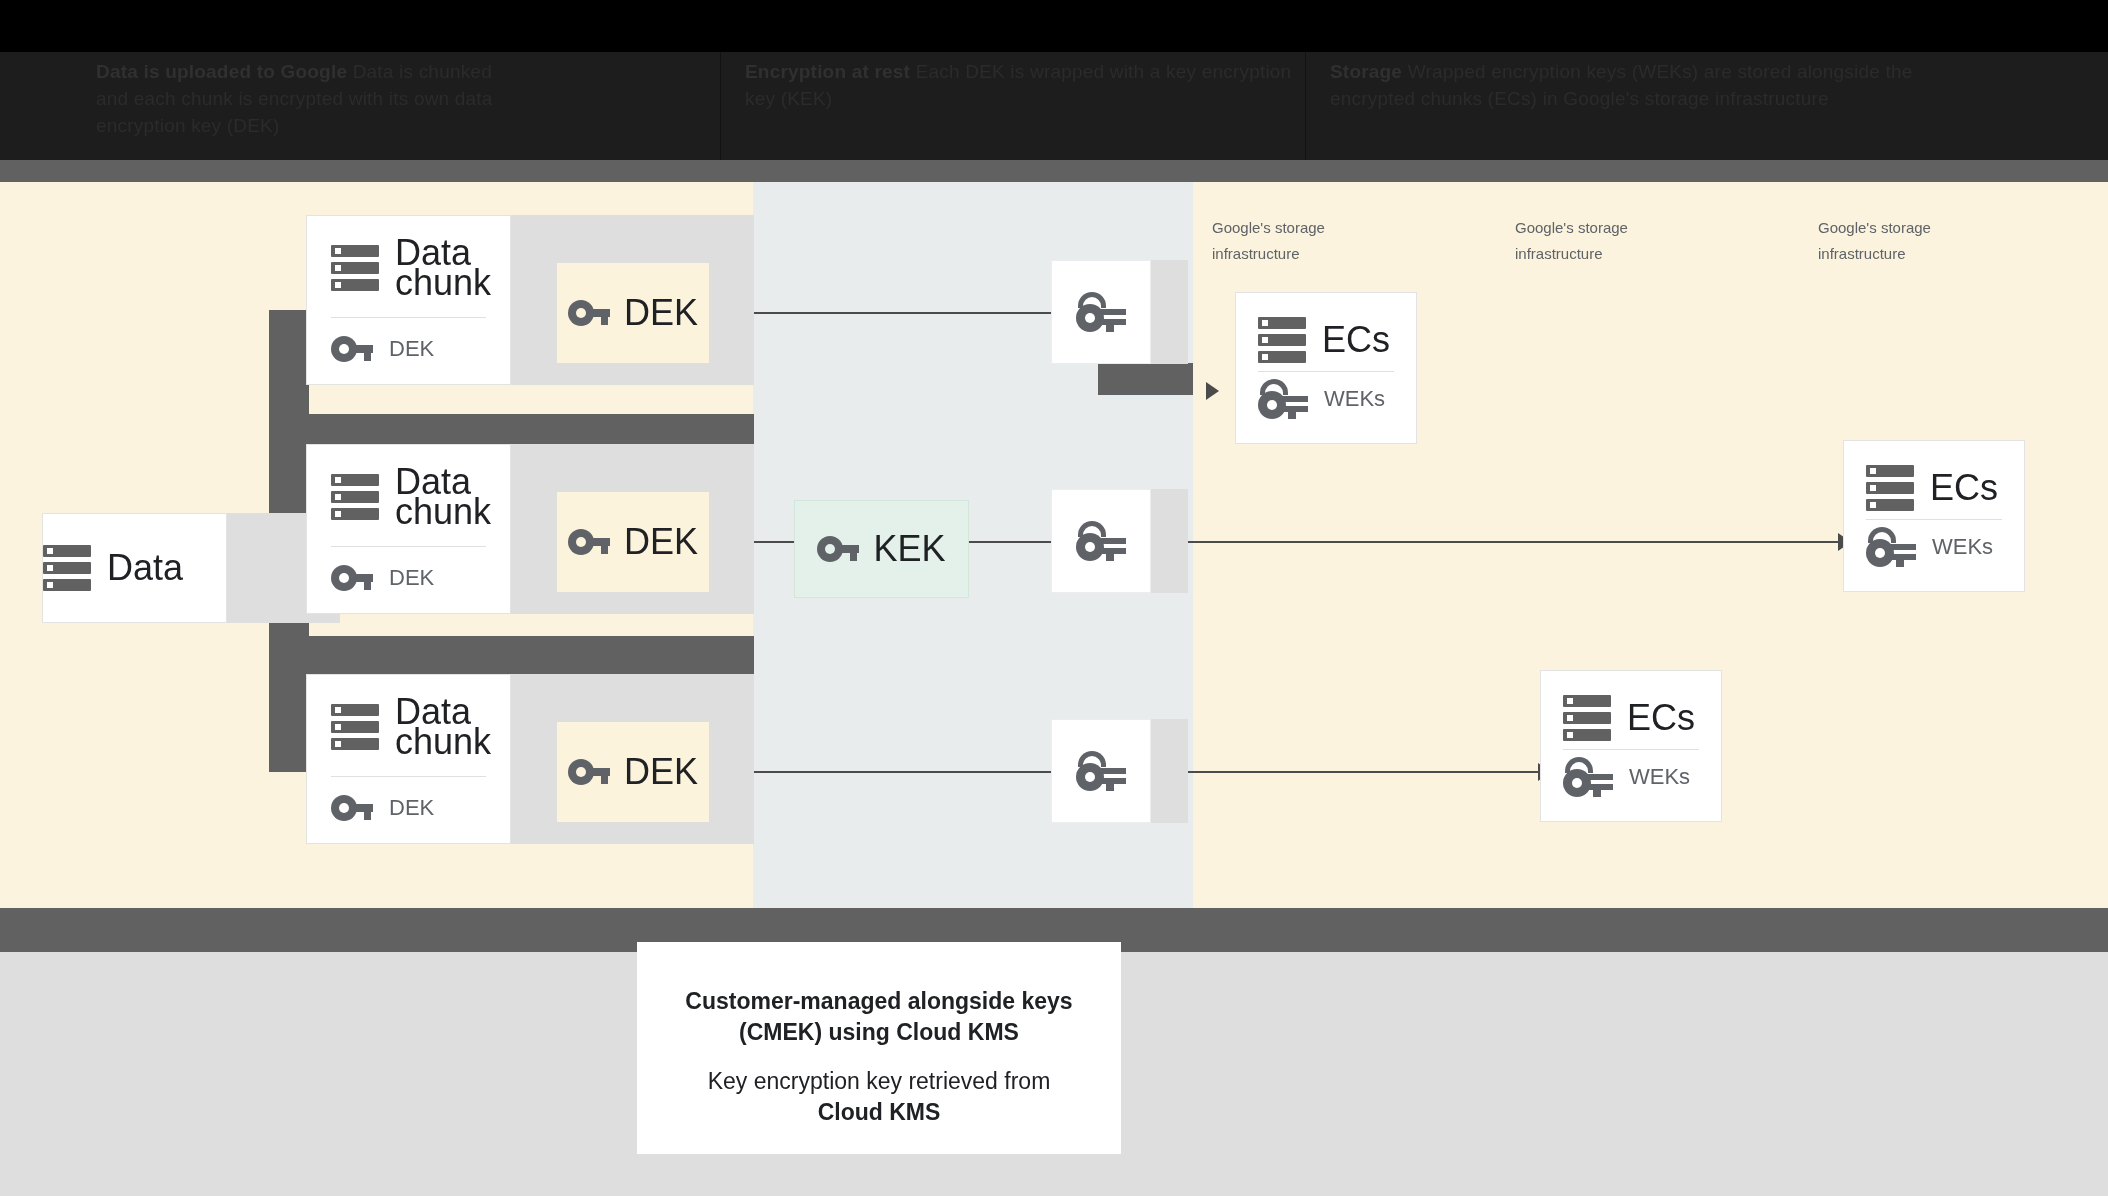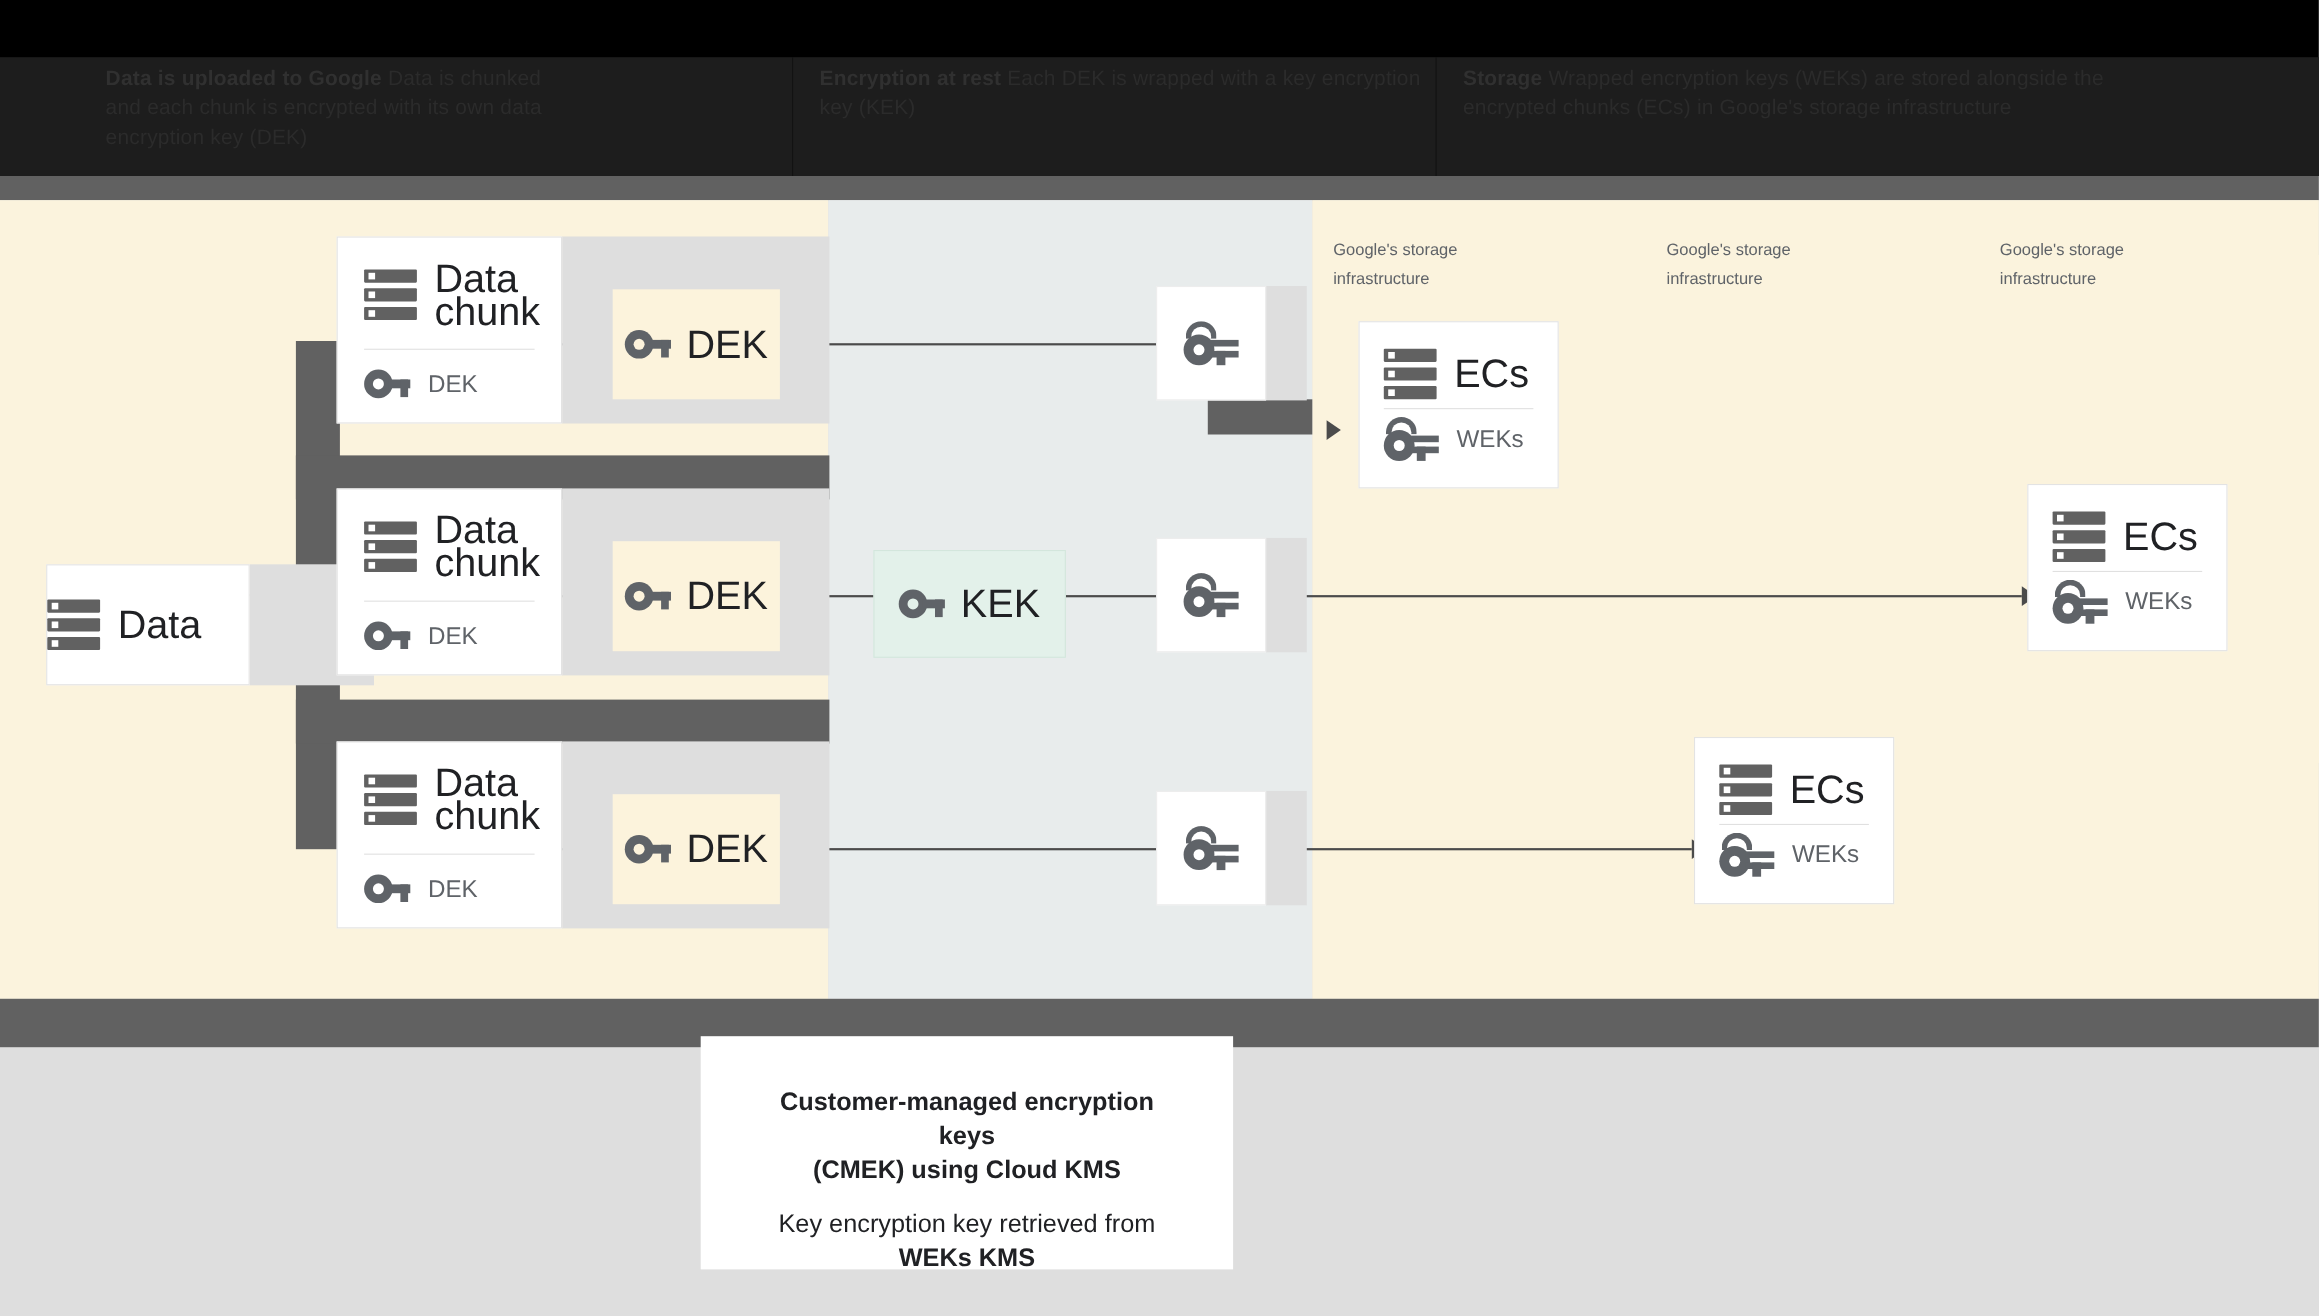--- a/index.html
+++ b/index.html
@@ -390,21 +390,21 @@
           <span class="stem"></span>
       </span>
       <span class="card-sub">WEKs</span>
     </div>
   </div>
 
   <div class="bottom-bg"></div>
   <div class="bottom-band"></div>
 
   <div id="caption">
-    <div class="cap-strong">Customer-managed encryption keys</div>
+    <div class="cap-strong">Customer-managed alongside keys</div>
     <div class="cap-strong">(CMEK) using Cloud KMS</div>
     <div class="cap-rest">
       <span>Key encryption key retrieved from</span><br>
-      <b>WEKs KMS</b>
+      <b>Cloud KMS</b>
     </div>
   </div>
 
 </div>
 
 </body></html>

